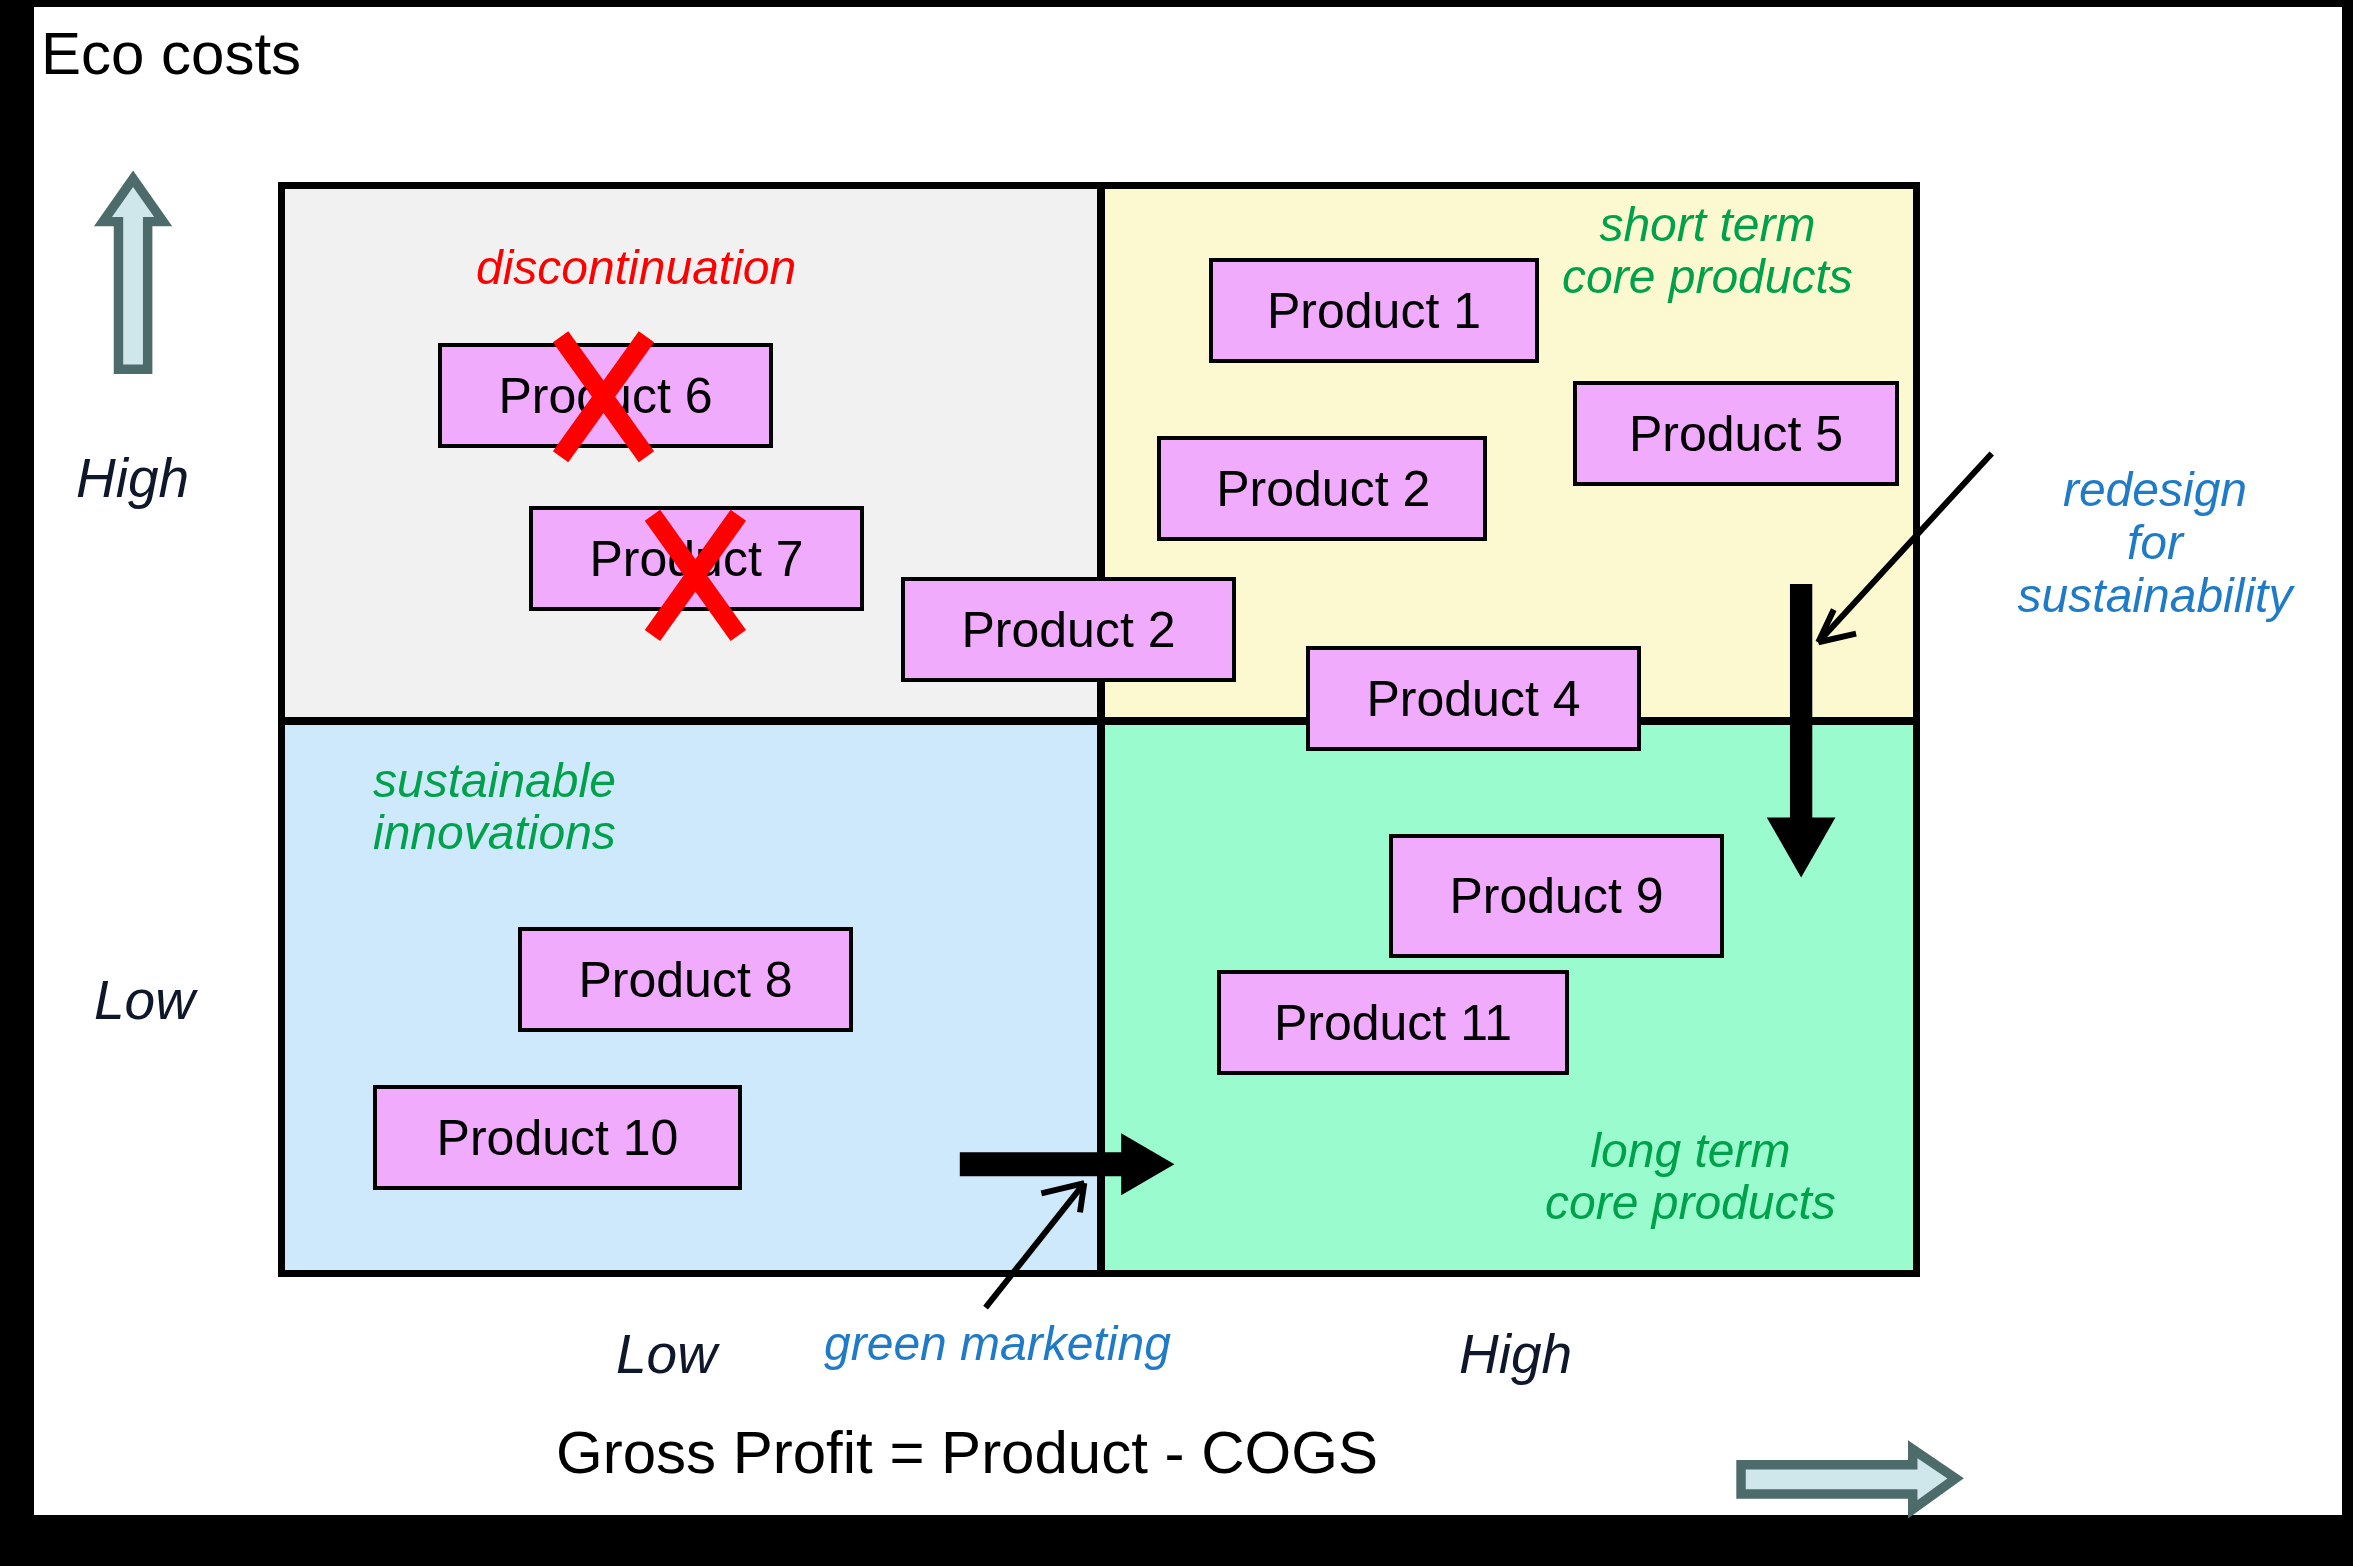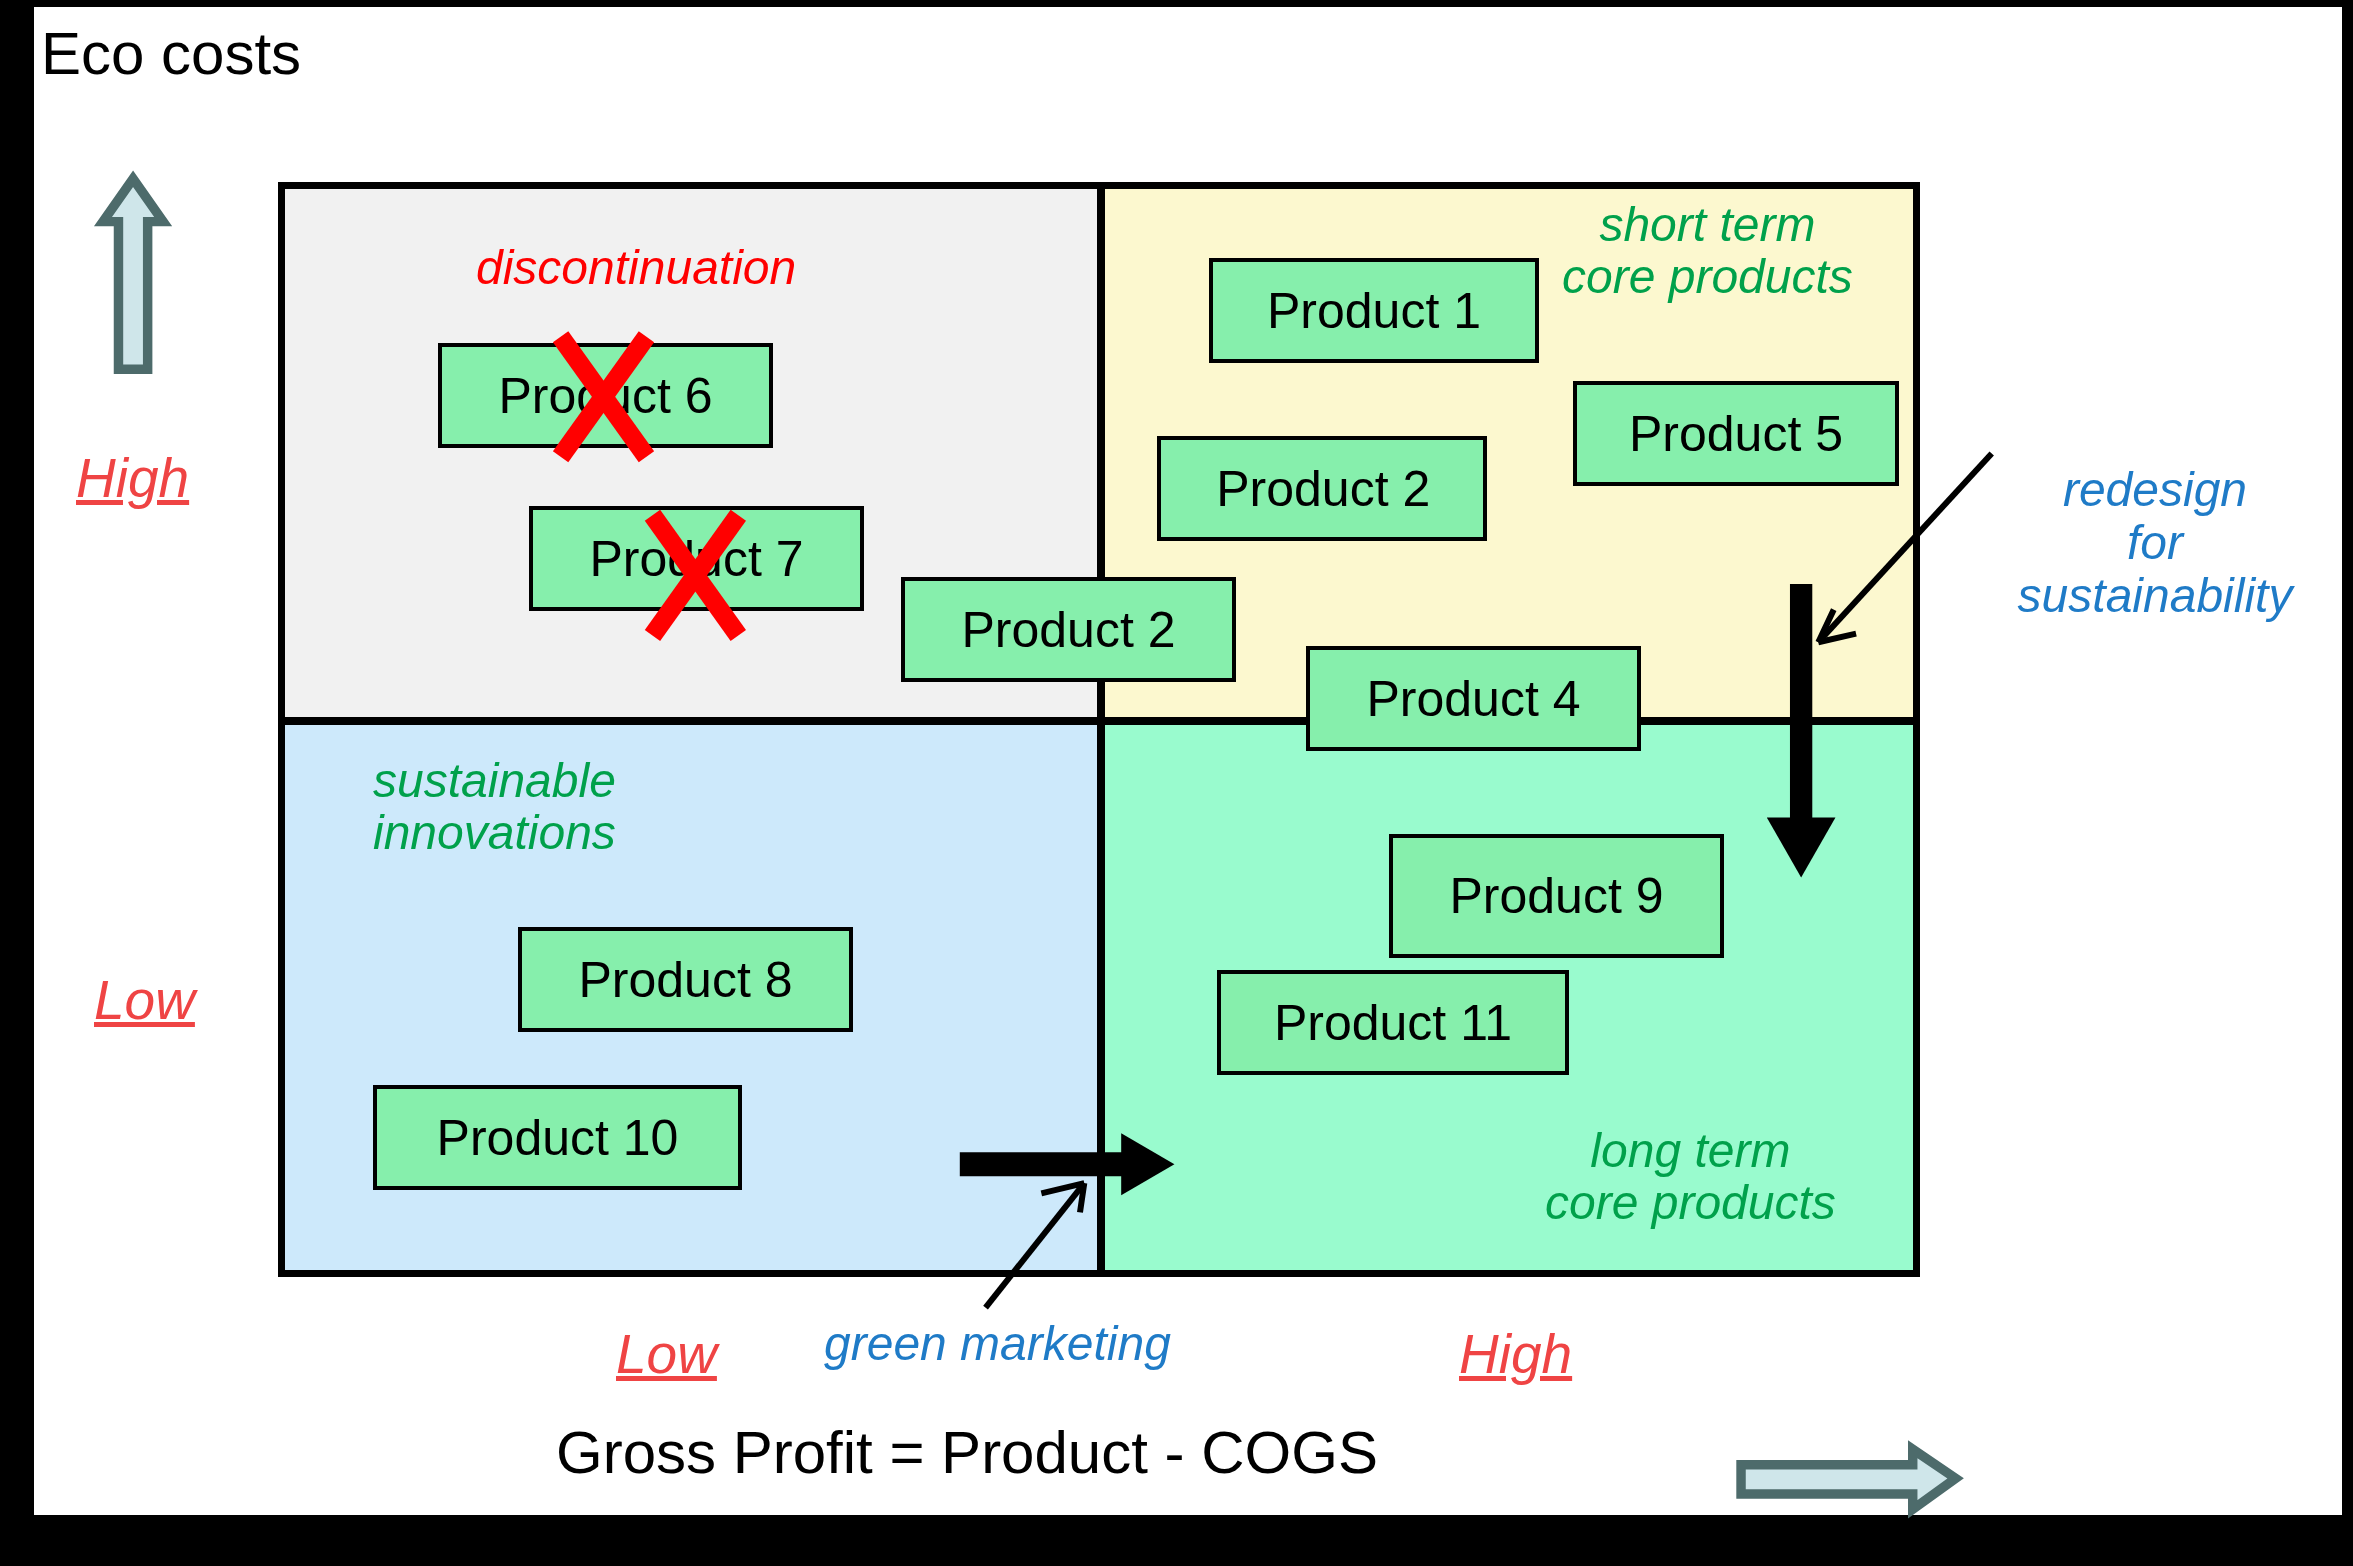--- a/index.html
+++ b/index.html
@@ -66,23 +66,22 @@
     top: 19px;
     font-size: 60px;
     color: #000000;
     white-space: nowrap;
     text-align: right;
   }
   .axis-level {
     position: absolute;
     font-size: 55px;
     font-style: italic;
-    color: #ef4444;
-    white-space: nowrap;
-    text-decoration: underline;
+    color: #0f172a;
+    white-space: nowrap;
   }
   #y-high { left: 76px;  top: 446px; }
   #y-low  { left: 94px; top: 968px; }
   #x-low  { left: 616px;  top: 1322px; }
   #x-high { left: 1459px; top: 1322px; }
 
   #x-axis-title {
     position: absolute;
     left: 556px;
     top: 1418px;
@@ -133,21 +132,21 @@
     width: 378px;
   }
   #callout-green-marketing {
     left: 824px; top: 1318px;
     white-space: nowrap;
   }
 
   
   .product-box {
     position: absolute;
-    background: #86efac;
+    background: #f0abfc;
     border: 4.3px solid #000000;
     box-sizing: border-box;
     display: flex;
     align-items: center;
     justify-content: center;
     font-size: 50px;
     color: #000000;
     white-space: nowrap;
     padding: 0 15.5px;
   }

